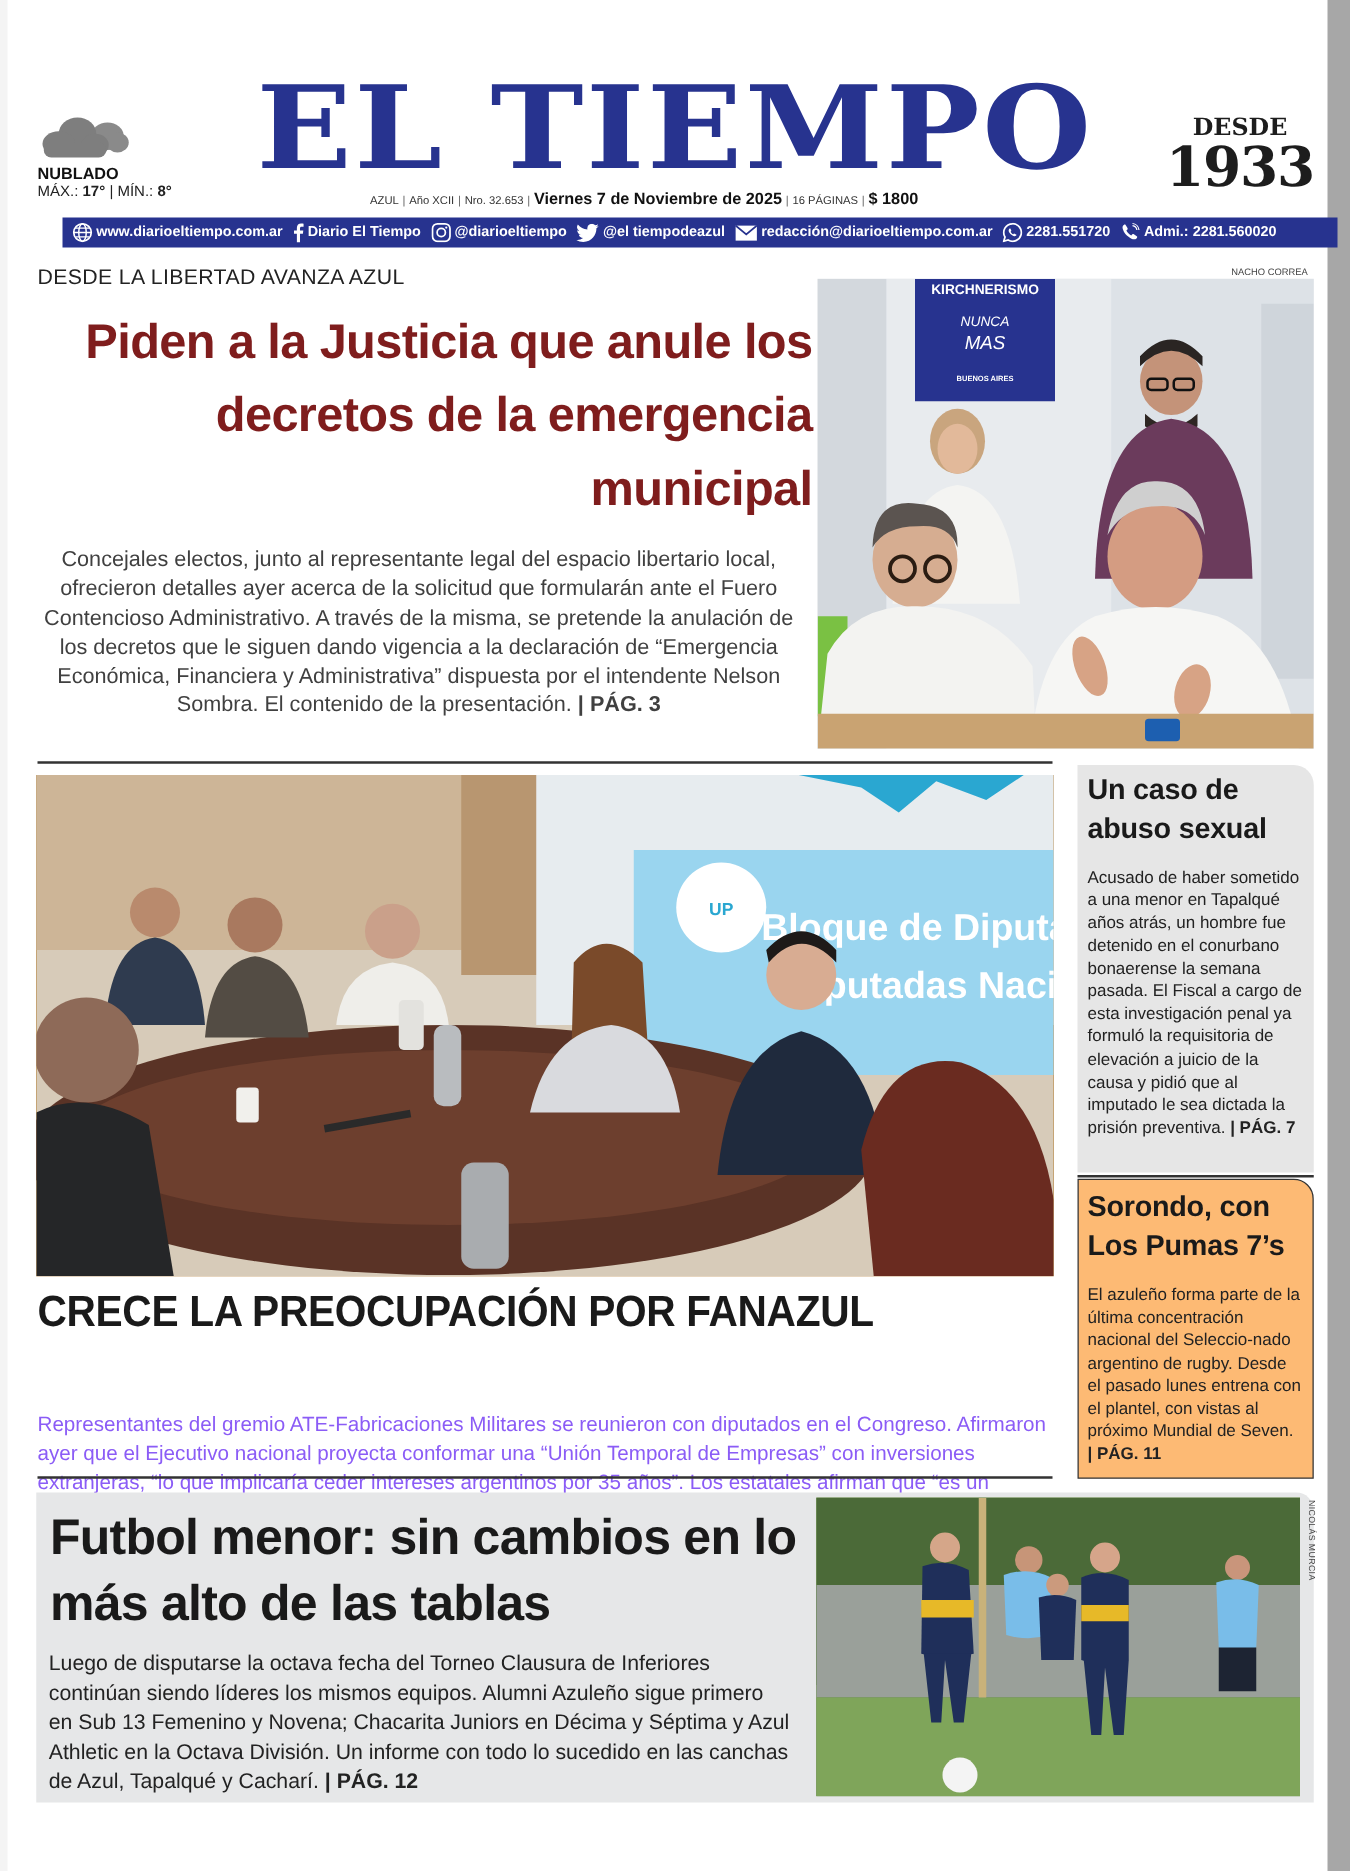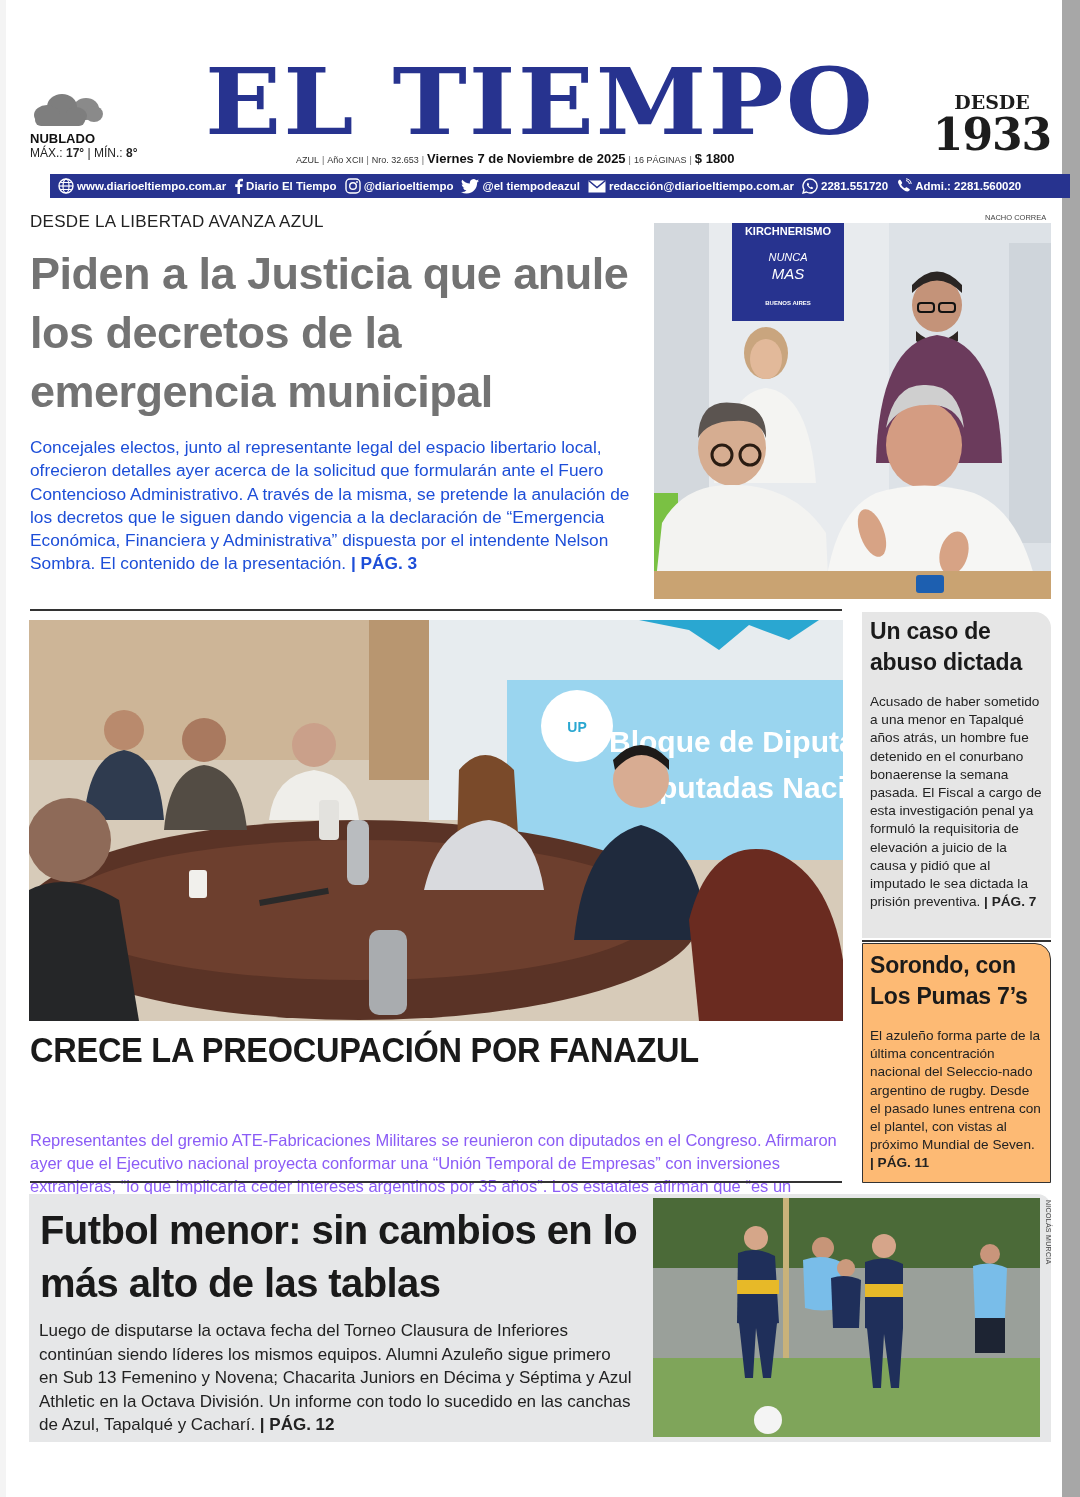--- a/index.html
+++ b/index.html
@@ -26,22 +26,22 @@
   .dateline .price { font-size: 13px; font-weight: bold; color: #111; }
 
   .infobar { position: absolute; left: 30px; top: 174px; width: 1020px; height: 24px; background: #27338f;
              display: flex; align-items: center; padding-left: 8px; gap: 8px; color: #fff; font-size: 11.5px; font-weight: bold; white-space: nowrap; margin-left: 20px; }
   .infobar .item { display: flex; align-items: center; gap: 3px; }
   .infobar svg { display: block; }
 
   
   .kicker { position: absolute; left: 30px; top: 212px; font-size: 17px; color: #222; letter-spacing: 0.3px; }
   .credit-top { position: absolute; left: 985px; top: 213px; font-size: 7.5px; color: #444; }
-  .lead-head { position: absolute; left: 30px; top: 244px; width: 620px; font-size: 45px; line-height: 59px; font-weight: bold; color: #737373; letter-spacing: -0.5px; }
-  .lead-body { position: absolute; left: 30px; top: 436px; width: 610px; font-size: 17.3px; line-height: 23.3px; color: #1d4ed8; }
+  .lead-head { position: absolute; left: 30px; top: 244px; width: 620px; font-size: 39px; line-height: 59px; font-weight: bold; color: #7f1d1d; letter-spacing: -0.5px; text-align: right; }
+  .lead-body { position: absolute; left: 30px; top: 436px; width: 610px; font-size: 17.3px; line-height: 23.3px; color: #404040; text-align: center; }
   .page-ref { font-weight: bold; }
   .photo1 { position: absolute; left: 654px; top: 223px; width: 397px; height: 376px; overflow: hidden; background: #dfe3e7; }
 
   .rule1 { position: absolute; left: 30px; top: 609px; width: 812px; height: 2px; background: #333; }
 
   
   .photo2 { position: absolute; left: 29px; top: 620px; width: 814px; height: 401px; overflow: hidden; background: #a16207; }
   .second-head { position: absolute; left: 30px; top: 1030px; font-size: 35px; font-weight: bold; color: #1a1a1a; letter-spacing: -0.3px; white-space: nowrap; transform: scaleX(0.93); transform-origin: left; }
   .second-body { position: absolute; left: 30px; top: 1129px; width: 815px; font-size: 16.5px; line-height: 23px; color: #8b5cf6; }
   .rule2 { position: absolute; left: 30px; top: 1181px; width: 812px; height: 2px; background: #333; }
@@ -237,21 +237,21 @@
     <rect x="160" y="250" width="18" height="28" rx="3" fill="#f1f0ec"></rect>
     <rect x="230" y="280" width="70" height="6" fill="#2a2a2a" transform="rotate(-10 230 280)"></rect>
   </svg>
 </div>
 
 <h2 class="second-head">CRECE LA PREOCUPACIÓN POR FANAZUL</h2>
 <p class="second-body"><span>Representantes del gremio ATE-Fabricaciones Militares se reunieron con diputados en el Congreso. Afirmaron ayer que el Ejecutivo nacional proyecta conformar una “Unión Temporal de Empresas” con inversiones extranjeras, “lo que implicaría ceder intereses argentinos por 35 años”. Los estatales afirman que “es un despropósito” y aseguran que está en juego la soberanía.</span> <span class="page-ref">| PÁG. 4</span></p>
 <div class="rule2"></div>
 
 <div class="brief1">
-  <div class="brief-head">Un caso de abuso dictada</div>
+  <div class="brief-head">Un caso de abuso sexual</div>
   <div class="brief-body"><span>Acusado de haber sometido a una menor en Tapalqué años atrás, un hombre fue detenido en el conurbano bonaerense la semana pasada. El Fiscal a cargo de esta investigación penal ya formuló la requisitoria de elevación a juicio de la causa y pidió que al imputado le sea dictada la prisión preventiva.</span> <span class="page-ref">| PÁG. 7</span></div>
 </div>
 <div class="brief-rule"></div>
 <div class="brief2">
   <div class="brief-head">Sorondo, con Los Pumas 7’s</div>
   <div class="brief-body"><span>El azuleño forma parte de la última concentración nacional del Seleccio-nado argentino de rugby. Desde el pasado lunes entrena con el plantel, con vistas al próximo Mundial de Seven.</span><br><span class="page-ref">| PÁG. 11</span></div>
 </div>
 
 <div class="bottom"></div>
 <h2 class="bottom-head">Futbol menor: sin cambios en lo más alto de las tablas</h2>

